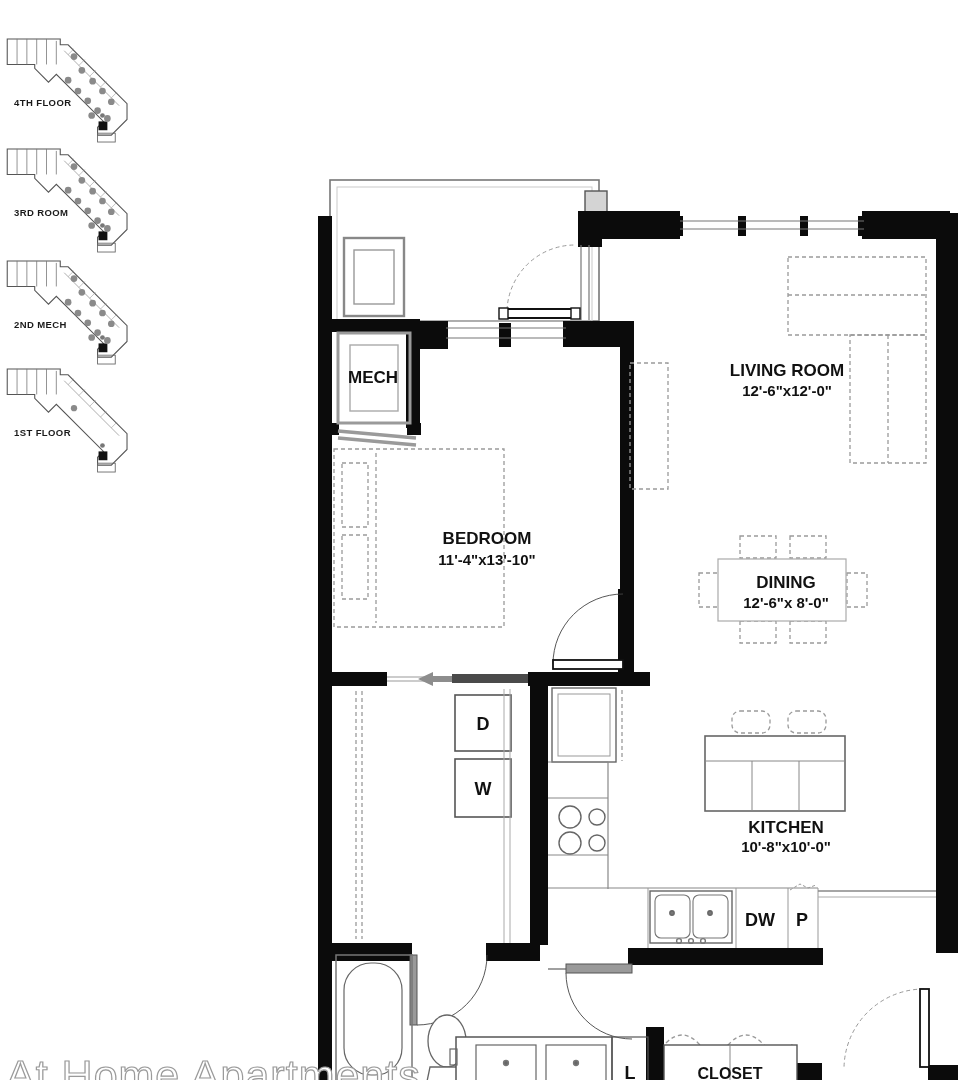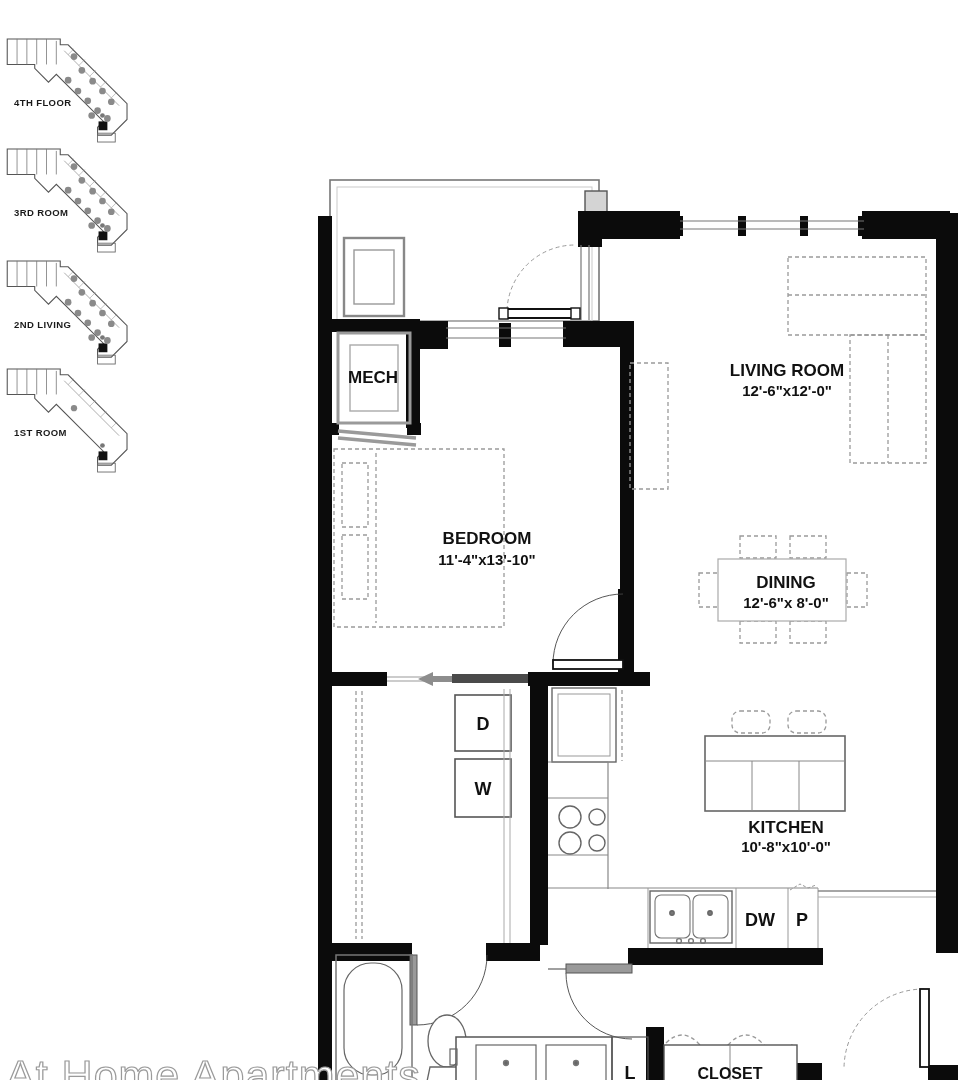--- a/index.html
+++ b/index.html
@@ -67,28 +67,28 @@
       <use href="#bld-outline"></use>
         <use href="#dots-full"></use>
     </svg>
     <div class="kp-label">3RD ROOM</div>
   </div>
   <div class="kp" style="top:224px">
     <svg width="148" height="108" viewBox="0 0 140 110">
       <use href="#bld-outline"></use>
         <use href="#dots-full"></use>
     </svg>
-    <div class="kp-label">2ND LIVING</div>
+    <div class="kp-label">2ND MECH</div>
   </div>
   <div class="kp" style="top:332px">
     <svg width="148" height="108" viewBox="0 0 140 110">
       <use href="#bld-outline"></use>
         <use href="#dots-first"></use>
     </svg>
-    <div class="kp-label">1ST ROOM</div>
+    <div class="kp-label">1ST FLOOR</div>
   </div>
 
   <svg id="plan-svg" width="961" height="1080" viewBox="0 0 961 1080">
 
     <g>
       <rect x="330" y="147" width="269" height="141" fill="none" stroke="#777" stroke-width="1.6"></rect>
       <rect x="337" y="154" width="255" height="134" fill="none" stroke="#c9c9c9" stroke-width="1"></rect>
       <g>
         <rect x="344" y="205" width="60" height="78" fill="#fff" stroke="#888" stroke-width="2.4"></rect>
         <rect x="354" y="217" width="40" height="54" fill="#fff" stroke="#999" stroke-width="1.4"></rect>

